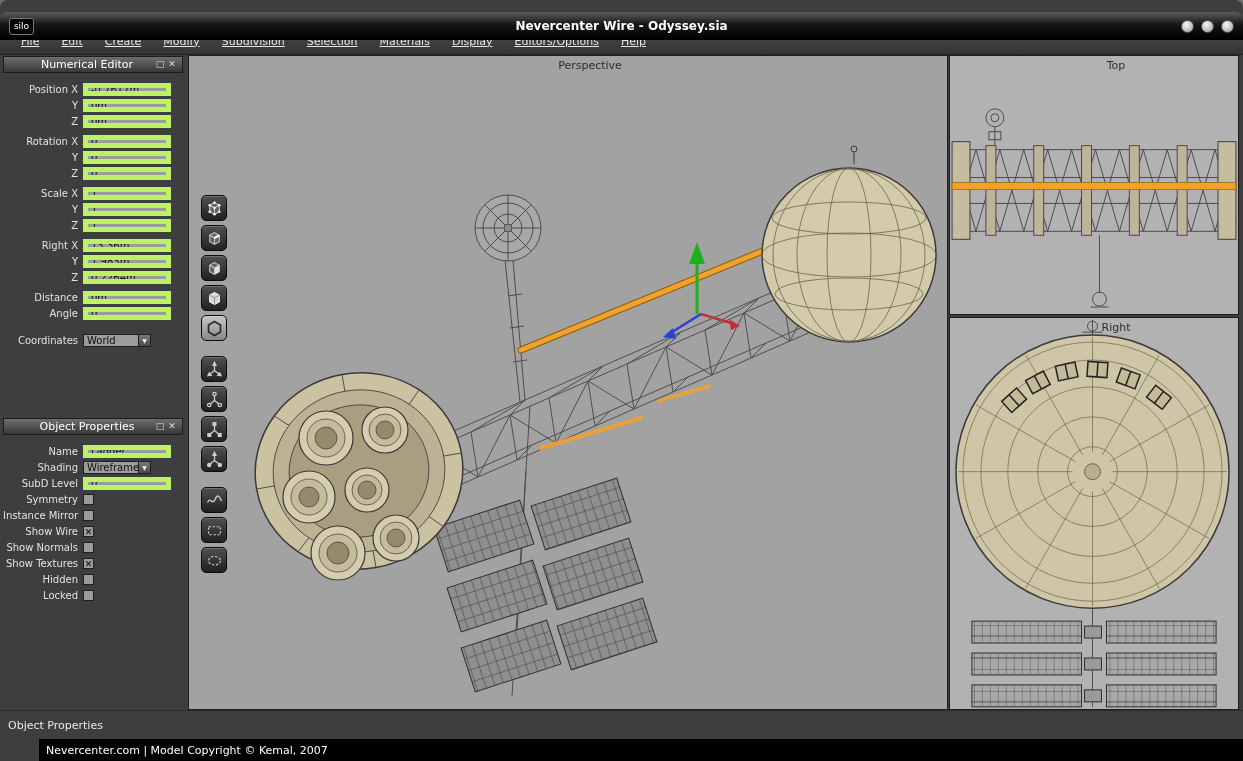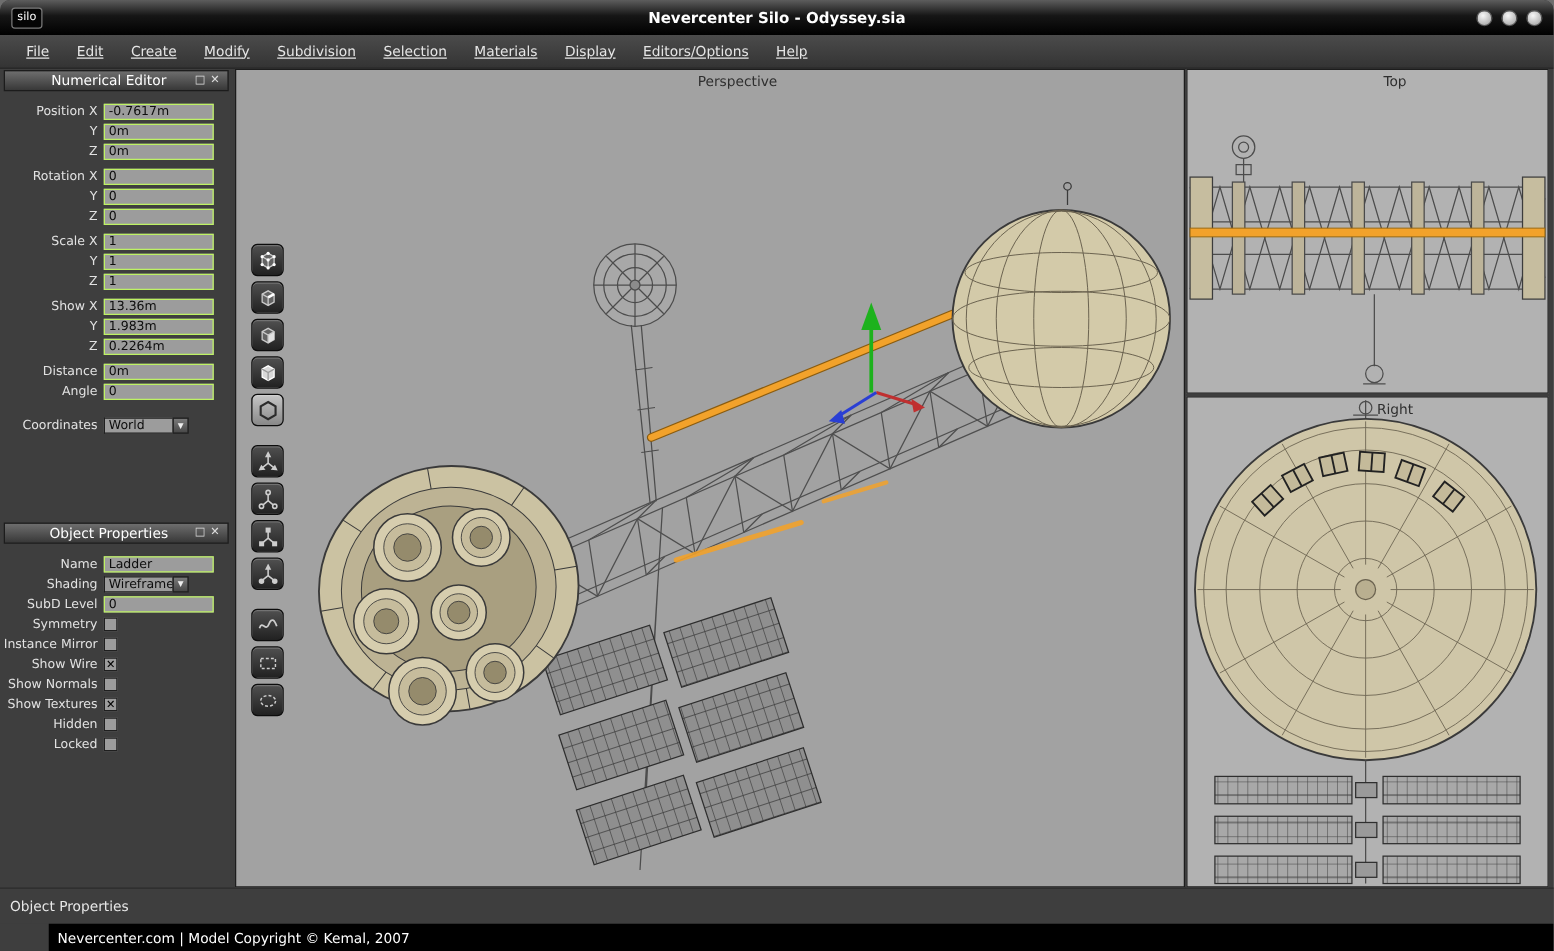--- a/index.html
+++ b/index.html
@@ -1,40 +1,40 @@
 <!DOCTYPE html>
 <html><head>
 <meta charset="utf-8">
 <style>
   *{margin:0;padding:0;box-sizing:border-box;}
   html,body{width:1243px;height:761px;background:#6e6e6e;}
   .app{position:relative;width:1243px;height:761px;font-family:"DejaVu Sans","Liberation Sans",sans-serif;background:#3e3e3e;border-radius:8px 8px 0 0;overflow:hidden;}
   
-  .titlebar{position:absolute;top:0;left:0;right:0;height:28px;background:linear-gradient(180deg,#5d5d5d,#161616 45%,#000);border-radius:8px 8px 0 0;display:flex;align-items:center;padding:0 9px;z-index:10;}
+  .titlebar{position:absolute;top:12px;left:0;right:0;height:28px;background:linear-gradient(180deg,#5d5d5d,#161616 45%,#000);border-radius:8px 8px 0 0;display:flex;align-items:center;padding:0 9px;z-index:10;}
   .logo{width:25px;height:17px;background:#050505;border:1px solid #7a7a7a;border-radius:3px;color:#fff;font-size:9px;display:flex;align-items:center;justify-content:center;z-index:2;}
   .title{position:absolute;left:0;right:0;text-align:center;color:#fff;font-size:12px;font-weight:bold;}
   .winbtns{margin-left:auto;display:flex;gap:7px;z-index:2;}
   .winbtn{width:13px;height:13px;border-radius:50%;background:radial-gradient(circle at 40% 32%,#f6f6f6,#9c9c9c);border:1px solid #555;}
   
   .menubar{position:absolute;top:28px;left:0;right:0;height:27px;background:linear-gradient(180deg,#4b4b4b,#343434);border-bottom:1px solid #222;display:flex;align-items:center;padding-left:10px;z-index:9;}
   .menuitem{color:#e6e6e6;font-size:11px;padding:5px 11px;white-space:nowrap;text-decoration:underline;}
   
   .sidebar{position:absolute;top:55px;left:0;width:187px;bottom:51px;background:#3e3e3e;}
   .panel{position:absolute;left:3px;right:4px;}
   .p-num{top:1px;}
   .p-obj{top:363px;}
   .phead{height:17px;background:linear-gradient(180deg,#6e6e6e,#383838);border:1px solid #1c1c1c;display:flex;align-items:center;padding:0 4px;}
   .ptitle{flex:1;text-align:center;color:#fff;font-size:11px;}
   .picon{color:#ddd;font-size:9px;width:12px;text-align:center;line-height:15px;}
   .pbody{padding-top:8px;}
   .row{display:flex;align-items:center;height:16px;}
   .row.g{margin-top:4px;}
   .row.cg{margin-top:11px;}
   .lbl{width:80px;text-align:right;padding-right:5px;font-size:10px;color:#e2e2e2;white-space:nowrap;}
-  .field{width:88px;height:13px;background:#9c9c9c;border:1px solid #bef264;font-size:10px;color:#0d0d0d;padding:0 3px;font-family:inherit;}
+  .field{width:88px;height:13px;background:#9c9c9c;border:5px solid #bef264;font-size:10px;color:#0d0d0d;padding:0 3px;font-family:inherit;}
   .dd{width:68px;height:13px;display:flex;}
   .ddval{flex:1;background:#9c9c9c;border:1px solid #1f1f1f;border-right:none;font-size:10px;color:#0d0d0d;padding:0 3px;line-height:11px;overflow:hidden;}
   .ddarr{width:13px;background:linear-gradient(#7a7a7a,#484848);border:1px solid #1f1f1f;color:#eee;font-size:6px;display:flex;align-items:center;justify-content:center;}
   .chk{width:11px;height:11px;background:#9c9c9c;border:1px solid #1f1f1f;font-size:9px;line-height:10px;text-align:center;color:#000;font-weight:bold;}
   
   .vp{position:absolute;border:1px solid #1d1d1d;overflow:hidden;}
   .vp-persp{top:55px;left:188px;width:760px;height:655px;background:#a2a2a2;}
   .vp-top{top:55px;left:949px;width:290px;height:260px;background:#b2b2b2;}
   .vp-right{top:317px;left:949px;width:290px;height:393px;background:#b2b2b2;}
   .vplabel{position:absolute;top:3px;left:0;right:0;text-align:center;font-size:11px;color:#2e2e2e;z-index:5;padding-left:44px;}
@@ -48,21 +48,21 @@
   .statusbar{position:absolute;left:0;right:0;bottom:22px;height:29px;background:#3e3e3e;border-top:1px solid #2b2b2b;color:#e8e8e8;font-size:11px;display:flex;align-items:center;padding-left:8px;}
   .footer{position:absolute;left:0;right:0;bottom:0;height:22px;background:#000;color:#fff;font-size:11px;display:flex;align-items:center;padding-left:7px;margin-left:39px;}
 </style>
 </head>
 <body>
 
 <div class="app">
 
   <div class="titlebar">
     <div class="logo">silo</div>
-    <div class="title">Nevercenter Silo - Odyssey.sia</div>
+    <div class="title">Nevercenter Wire - Odyssey.sia</div>
     <div class="winbtns">
       <div class="winbtn"></div>
       <div class="winbtn"></div>
       <div class="winbtn"></div>
     </div>
   </div>
 
   <div class="menubar">
     <div class="menuitem">File</div>
     <div class="menuitem">Edit</div>
@@ -116,21 +116,21 @@
           </div>
         <div class="row">
             <div class="lbl">Y</div>
             <input class="field" value="1" style="">
           </div>
         <div class="row">
             <div class="lbl">Z</div>
             <input class="field" value="1" style="">
           </div>
         <div class="row g">
-            <div class="lbl">Show X</div>
+            <div class="lbl">Right X</div>
             <input class="field" value="13.36m" style="">
           </div>
         <div class="row">
             <div class="lbl">Y</div>
             <input class="field" value="1.983m" style="">
           </div>
         <div class="row">
             <div class="lbl">Z</div>
             <input class="field" value="0.2264m" style="">
           </div>

